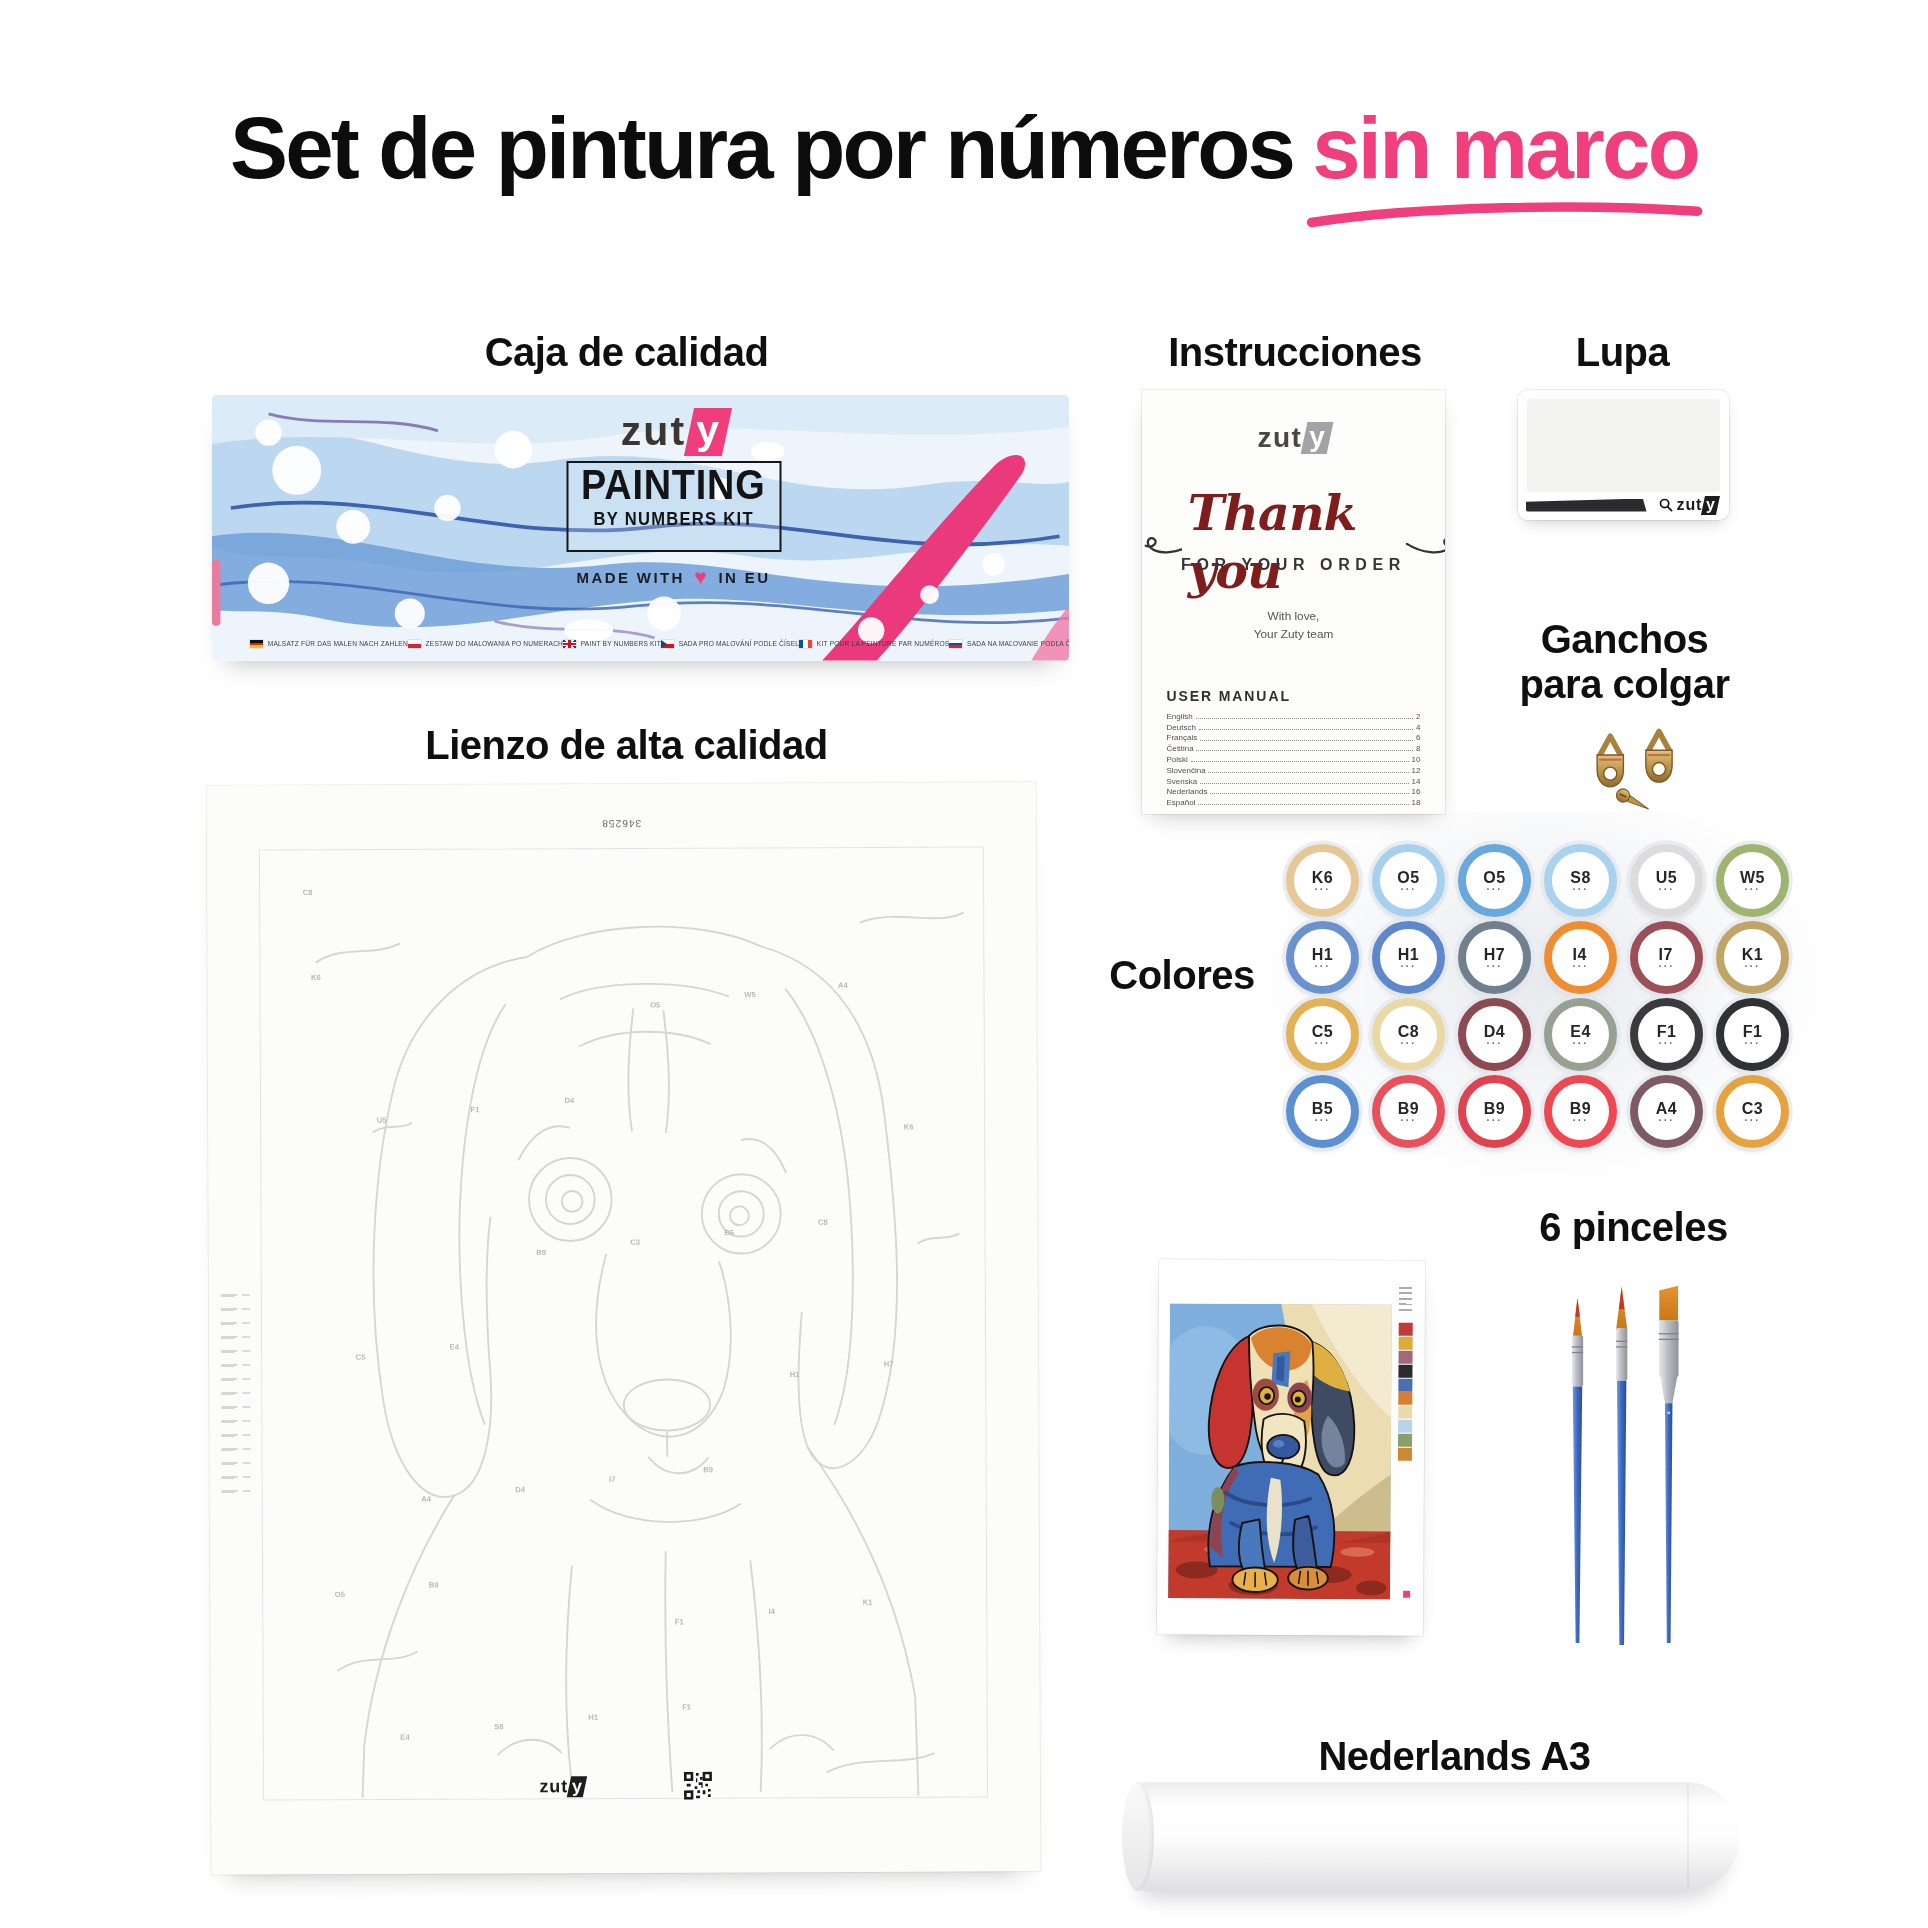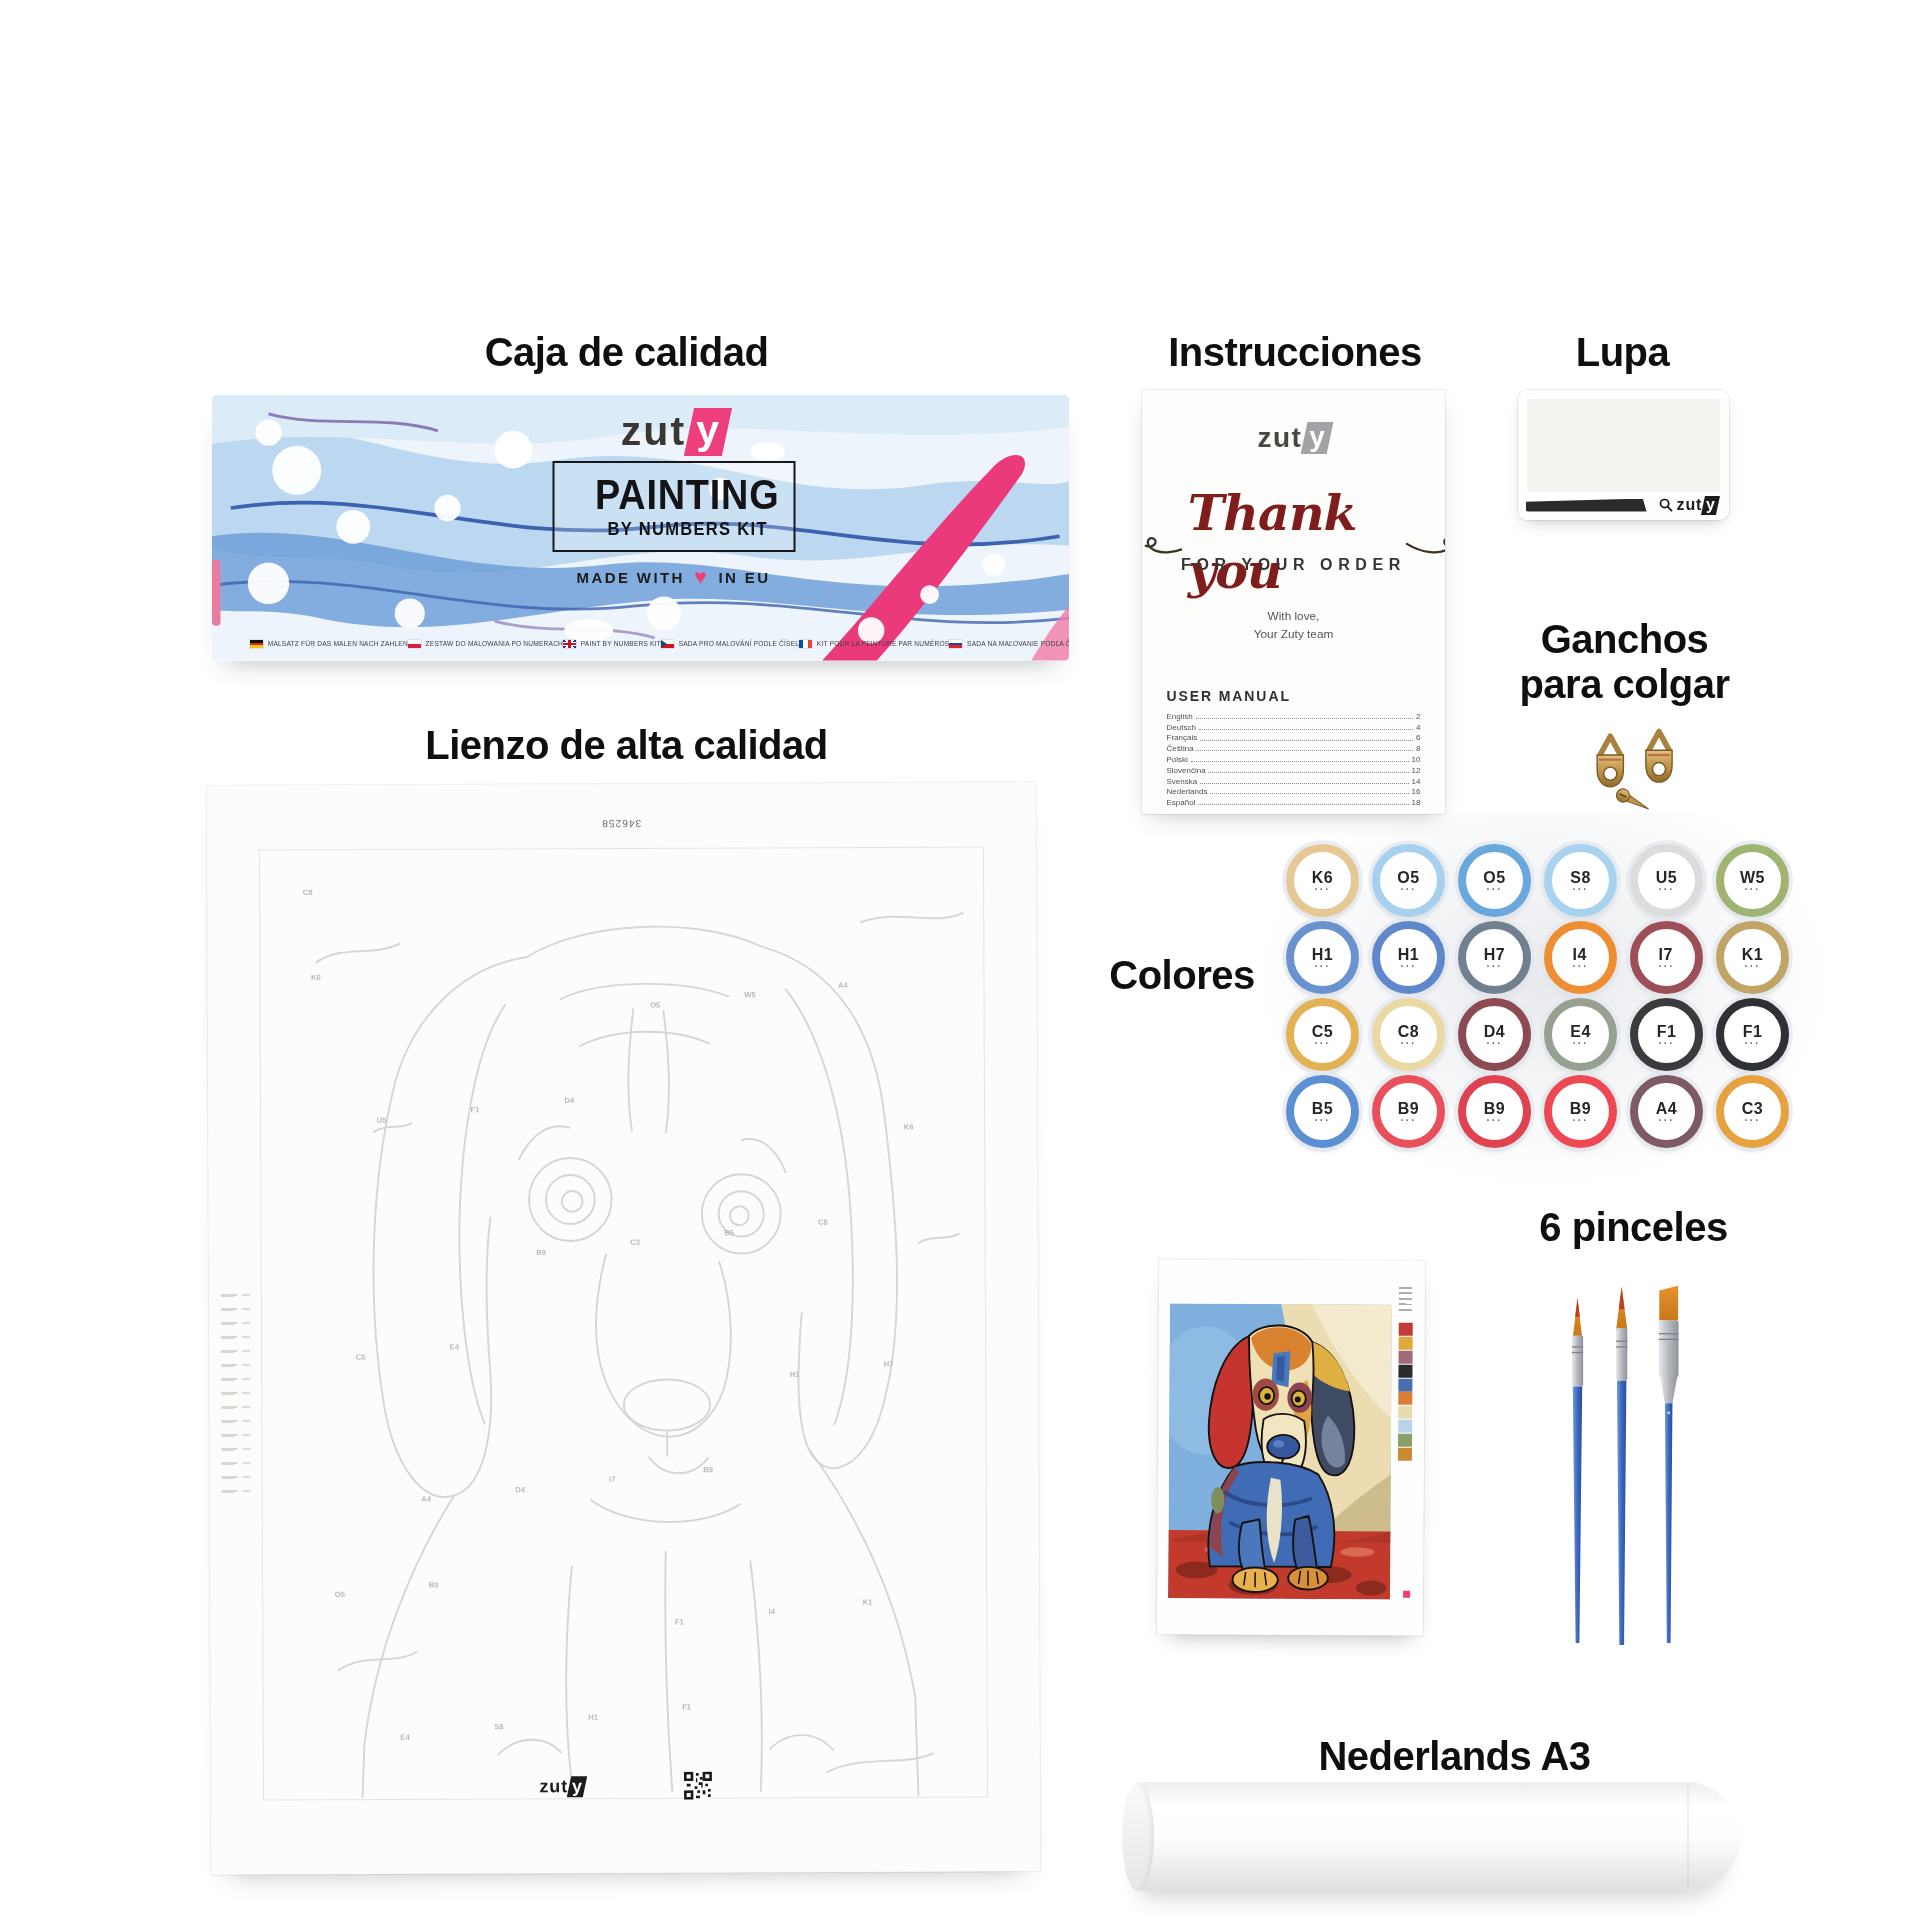--- a/index.html
+++ b/index.html
@@ -23,21 +23,21 @@
   .zlogo .yin{display:inline-block;transform:skewX(12deg);color:#fff;}
 
   
   .giftbox{position:absolute;left:212px;top:395px;width:857px;height:266px;border-radius:4.7px;
            overflow:hidden;box-shadow:0 15px 24.5px -15px rgba(40,50,70,.35);}
   .giftbox > svg.marble{position:absolute;inset:0;}
   .box-inner{position:absolute;left:66px;top:0;width:791px;height:100%;}
   .box-logo{position:absolute;top:13px;left:0;width:100%;display:flex;justify-content:center;font-size:41px;}
   .box-panel{position:absolute;top:66px;left:50%;transform:translateX(-50%);width:211px;height:87px;
              border:2.8px solid #17171a;background:rgba(255,255,255,.22);
-             display:flex;flex-direction:column;align-items:center;justify-content:center;padding-left:28px;}
+             display:flex;flex-direction:column;align-items:center;}
   .box-panel .big{font-size:43px;font-weight:800;letter-spacing:0.9px;color:#141417;transform:scaleX(.88);line-height:1;}
   .box-panel .small{font-size:18px;font-weight:700;letter-spacing:1.4px;color:#141417;transform:scaleX(.92);margin-top:2.8px;}
   .madewith{position:absolute;top:174px;left:0;width:100%;display:flex;justify-content:center;gap:9.4px;
             align-items:center;font-size:15px;font-weight:700;letter-spacing:2.4px;color:#1c1c1f;}
   .madewith .heart{color:#ee3f7c;font-size:21px;line-height:.8;}
   .flagrow{position:absolute;left:38px;right:26px;bottom:13px;display:flex;justify-content:space-between;align-items:center;}
   .flagitem{display:flex;align-items:center;gap:4.7px;}
   .flag{position:relative;width:13px;height:8.5px;display:inline-block;overflow:hidden;flex:0 0 auto;box-shadow:0 0 0 0.5px rgba(0,0,0,.15);}
   .flag.de{background:linear-gradient(#111 33%,#cf2b1e 33% 66%,#f5c315 66%);}
   .flag.pl{background:linear-gradient(#f7f7f7 50%,#d4213d 50%);}
@@ -127,20 +127,26 @@
         border-radius:21px 55px 55px 21px;box-shadow:0 21px 21px -15px rgba(0,0,0,.18);}
   .tube .cap{position:absolute;left:-3.8px;top:0;width:32px;height:100%;border-radius:50%;
              background:linear-gradient(180deg,#fafafa,#e6e6e8);box-shadow:inset -2.8px 0 3.8px rgba(0,0,0,.06);}
   .tube .seam{position:absolute;right:51px;top:3.8px;bottom:3.8px;width:1.9px;background:rgba(0,0,0,.05);}
 </style>
 </head>
 <body>
 
 <div id="stage">
 
+  <div class="title">
+    <span>Set de pintura por números</span><span class="pink"><span>sin marco</span><svg viewBox="0 0 420 32" preserveAspectRatio="none">
+          <path d="M8,24 C120,6 300,4 412,12" stroke="#ef3f7d" stroke-width="10" fill="none" stroke-linecap="round"></path>
+          <path d="M340,9 C370,7 398,8 414,13" stroke="#ef3f7d" stroke-width="5" fill="none" stroke-linecap="round"></path>
+        </svg></span>
+  </div>
 
   <div class="sec-label" style="left:217px;top:330px;width:819px;">Caja de calidad</div>
   <div class="sec-label" style="left:1130px;top:330px;width:330px;">Instrucciones</div>
   <div class="sec-label" style="left:1516px;top:330px;width:213px;">Lupa</div>
   <div class="sec-label" style="left:1488px;top:617px;width:273px;">
     <div>Ganchos</div>
     <div>para colgar</div>
   </div>
   <div class="sec-label" style="left:212px;top:723px;width:829px;">Lienzo de alta calidad</div>
   <div class="sec-label" style="left:1083px;top:953px;width:198px;">Colores</div>

